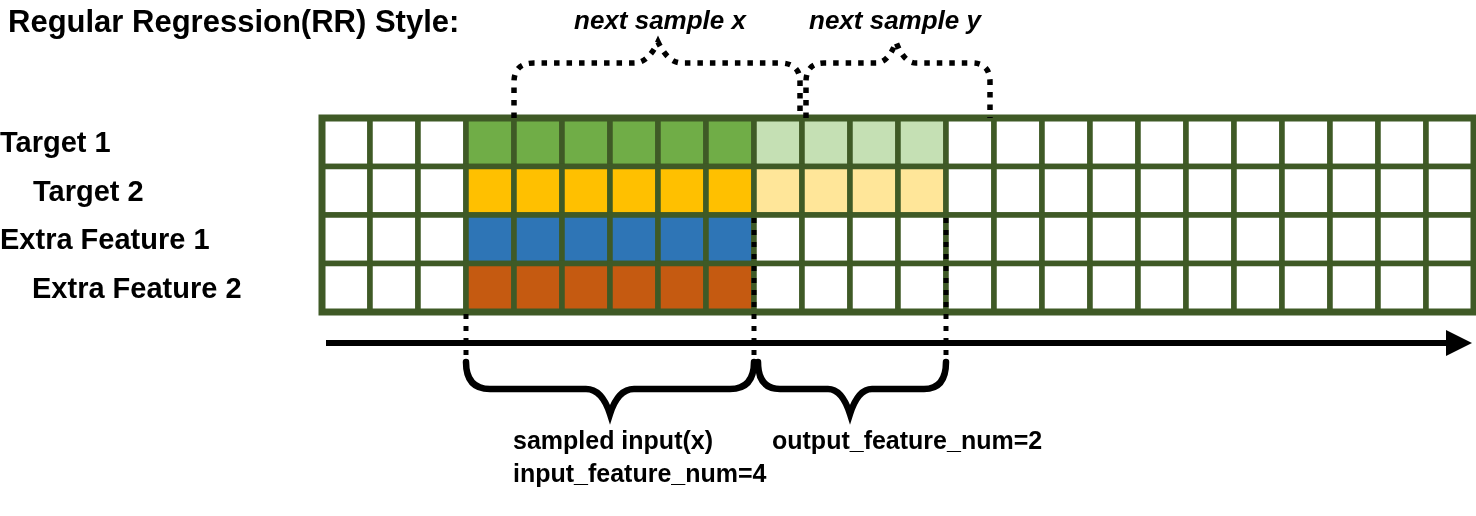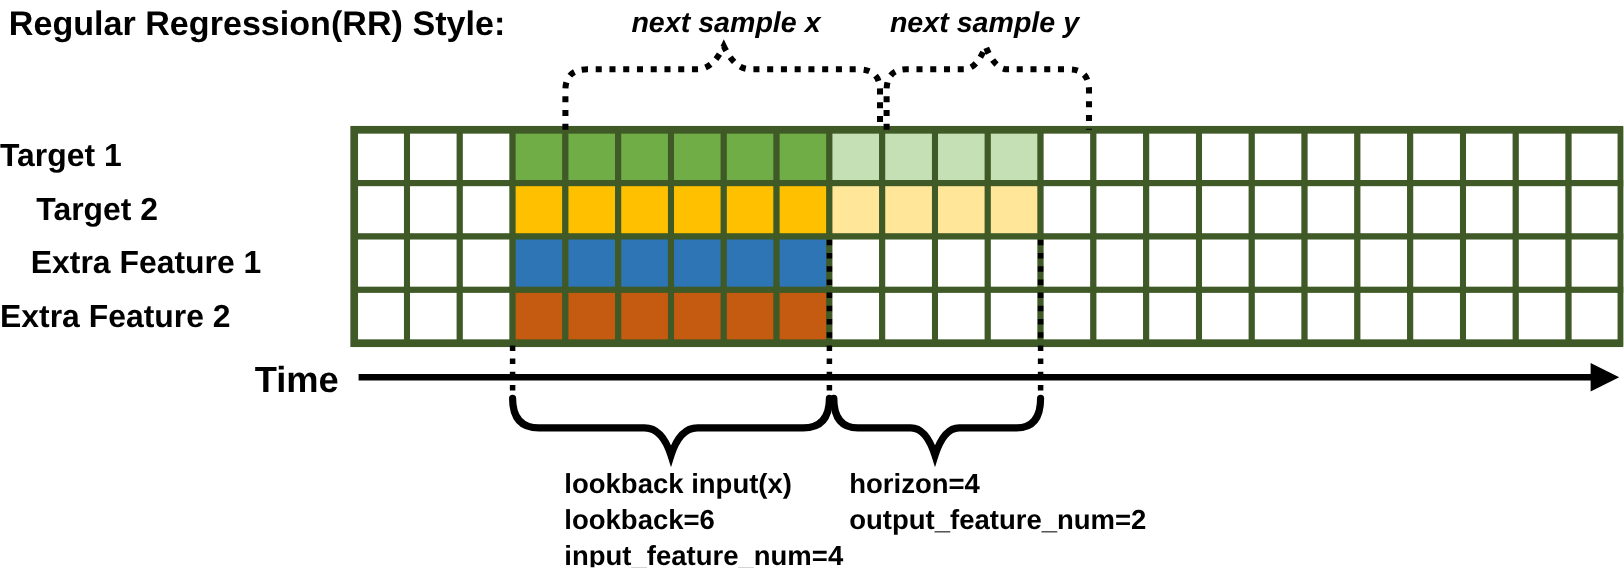--- a/index.html
+++ b/index.html
@@ -6,21 +6,21 @@
   #stage{
     position:relative;width:1476px;height:516px;background:#fff;overflow:hidden;
     font-family:"Liberation Sans",sans-serif;color:#000;
   }
   .abs{position:absolute;}
   #title{left:8px;top:4px;font-size:31px;font-weight:bold;white-space:nowrap;}
   .top-note{top:5px;width:260px;text-align:center;font-size:26px;font-style:italic;font-weight:600;white-space:nowrap;}
   #note-x{left:530px;}
   #note-y{left:765px;}
   .row-label{left:0;width:308px;text-align:left;font-size:29px;font-weight:bold;line-height:34px;height:34px;white-space:nowrap;}
-  #rl0{top:125px;} #rl1{top:174px;padding-left:33px;} #rl2{top:222px;padding-left:28px;} #rl3{top:271px;}
+  #rl0{top:125px;} #rl1{top:174px;padding-left:33px;} #rl2{top:222px;} #rl3{top:271px;padding-left:32px;}
   #time-label{left:0;top:326px;width:308px;text-align:right;font-size:33px;font-weight:bold;white-space:nowrap;}
   .sample-block{top:424px;font-size:25px;font-weight:600;line-height:33px;white-space:nowrap;}
   #input-block{left:513px;}
   #output-block{left:772px;}
   svg{position:absolute;left:0;top:0;}
 </style>
 </head>
 <body>
 
 <div id="stage">
@@ -28,30 +28,27 @@
   <div id="title" class="abs">Regular Regression(RR) Style:</div>
 
   <div id="note-x" class="abs top-note">next sample x</div>
   <div id="note-y" class="abs top-note">next sample y</div>
 
   <div id="rl0" class="abs row-label">Target 1</div>
   <div id="rl1" class="abs row-label">Target 2</div>
   <div id="rl2" class="abs row-label">Extra Feature 1</div>
   <div id="rl3" class="abs row-label">Extra Feature 2</div>
 
-  <div id="time-label" class="abs">Time</div>
 
   <div id="input-block" class="abs sample-block">
-    <div>lookback input(x)</div>
-    <div>lookback=6</div>
+    <div>sampled input(x)</div>
     <div>input_feature_num=4</div>
   </div>
 
   <div id="output-block" class="abs sample-block">
-    <div>horizon=4</div>
     <div>output_feature_num=2</div>
   </div>
 
   <svg width="1476" height="516" viewBox="0 0 1476 516">
 
     <g id="grid-cells">
         <rect x="322" y="118" width="48" height="48.5" fill="#FFFFFF" stroke="#3F5A26" stroke-width="5.5"></rect>
         <rect x="370" y="118" width="48" height="48.5" fill="#FFFFFF" stroke="#3F5A26" stroke-width="5.5"></rect>
         <rect x="418" y="118" width="48" height="48.5" fill="#FFFFFF" stroke="#3F5A26" stroke-width="5.5"></rect>
         <rect x="466" y="118" width="48" height="48.5" fill="#70AD47" stroke="#3F5A26" stroke-width="5.5"></rect>

